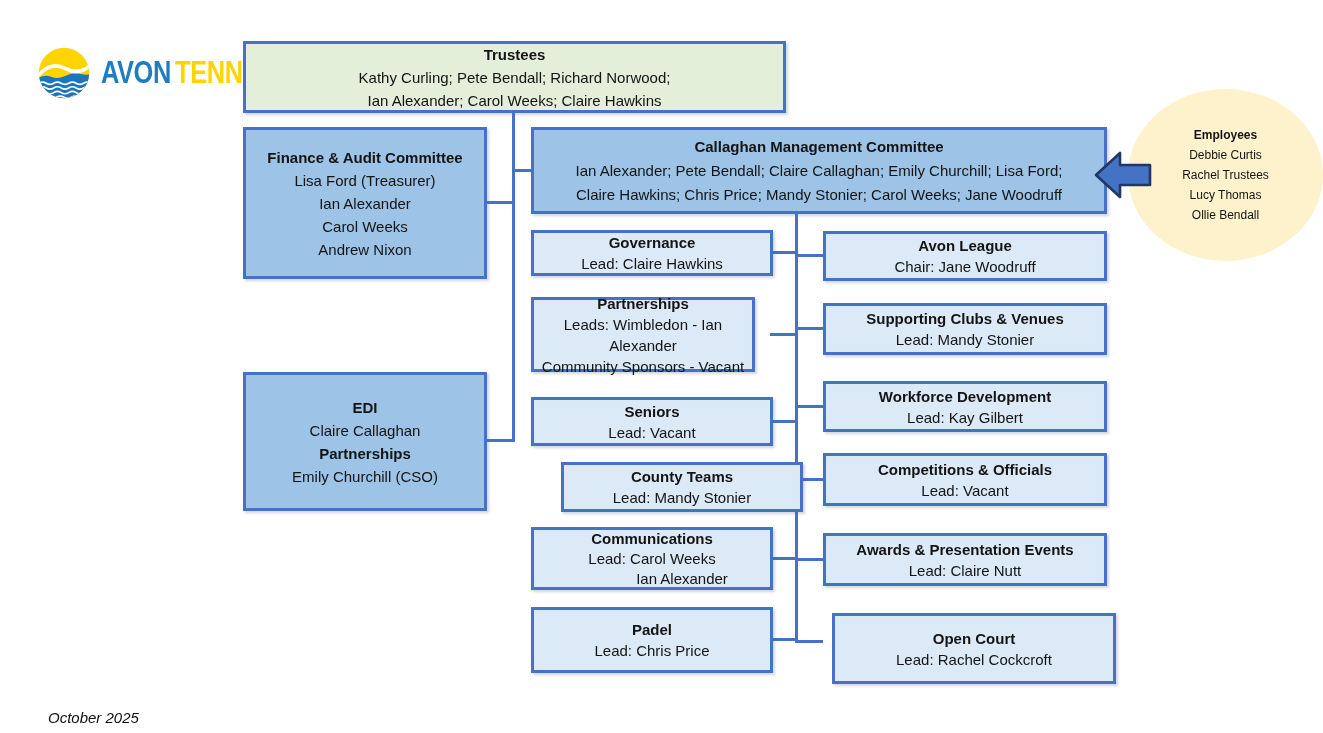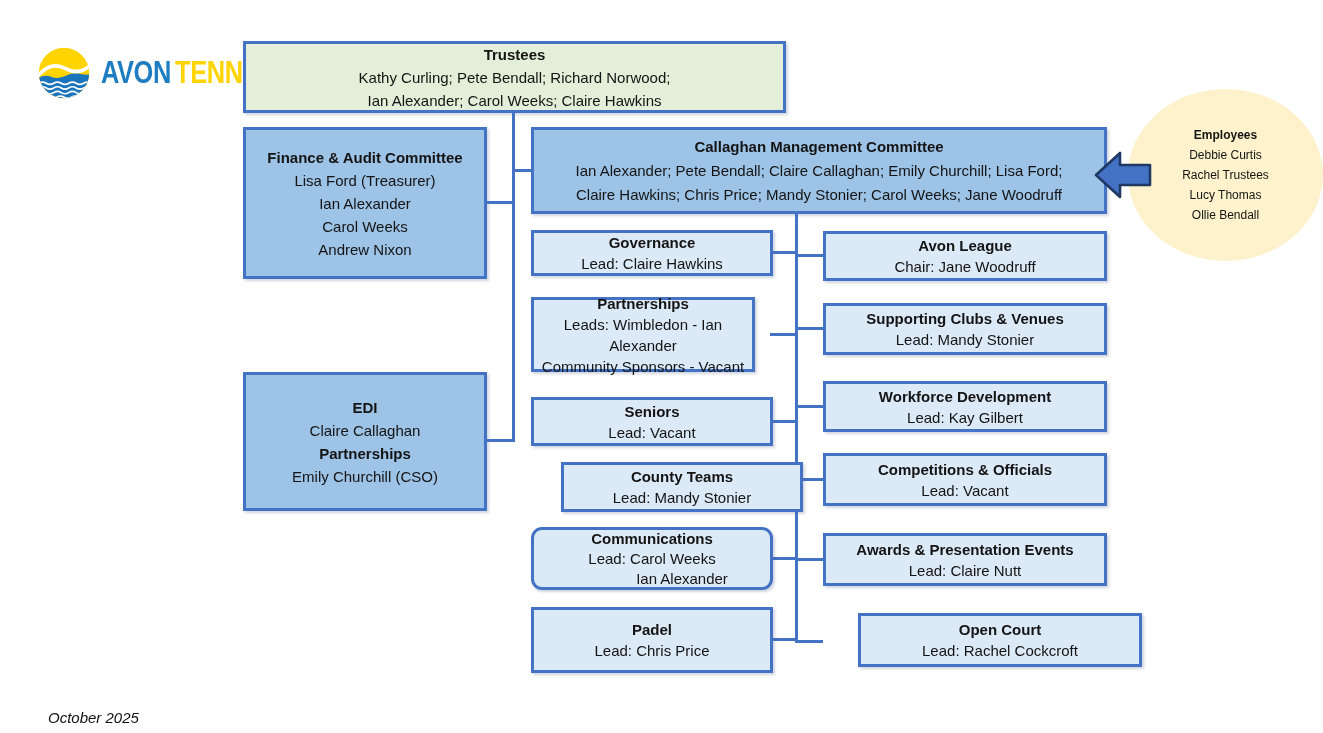--- a/index.html
+++ b/index.html
@@ -139,21 +139,21 @@
     <div>Community Sponsors - Vacant</div>
   </div>
   <div class="obox fill-light" style="left:531px;top:397px;width:242px;height:49px;">
     <div class="btitle">Seniors</div>
     <div>Lead: Vacant</div>
   </div>
   <div class="obox fill-light" style="left:531px;top:462px;width:242px;height:50px;margin-left:30px;">
     <div class="btitle">County Teams</div>
     <div>Lead: Mandy Stonier</div>
   </div>
-  <div class="obox fill-light lh20" style="left:531px;top:527px;width:242px;height:63px;border-radius:11px;">
+  <div class="obox fill-light lh20" style="left:531px;top:527px;width:242px;height:63px;">
     <div class="btitle">Communications</div>
     <div>Lead: Carol Weeks</div>
     <div class="indent-right">Ian Alexander</div>
   </div>
   <div class="obox fill-light" style="left:531px;top:607px;width:242px;height:66px;">
     <div class="btitle">Padel</div>
     <div>Lead: Chris Price</div>
   </div>
 
   <div class="obox fill-light" style="left:823px;top:231px;width:284px;height:50px;">
@@ -169,20 +169,20 @@
     <div>Lead: Kay Gilbert</div>
   </div>
   <div class="obox fill-light" style="left:823px;top:453px;width:284px;height:53px;">
     <div class="btitle">Competitions &amp; Officials</div>
     <div>Lead: Vacant</div>
   </div>
   <div class="obox fill-light" style="left:823px;top:533px;width:284px;height:53px;">
     <div class="btitle">Awards &amp; Presentation Events</div>
     <div>Lead: Claire Nutt</div>
   </div>
-  <div class="obox fill-light" style="left:858px;top:613px;width:284px;height:54px;">
+  <div class="obox fill-light" style="left:832px;top:613px;width:284px;height:71px;">
     <div class="btitle">Open Court</div>
     <div>Lead: Rachel Cockcroft</div>
   </div>
 
   <div class="date-label">October 2025</div>
 
 </div>
 
 </body></html>

